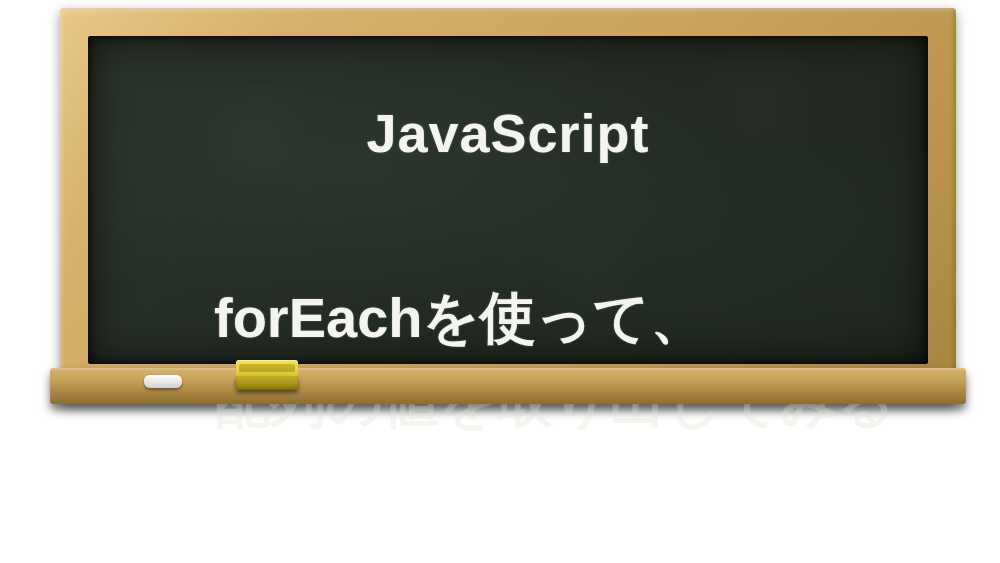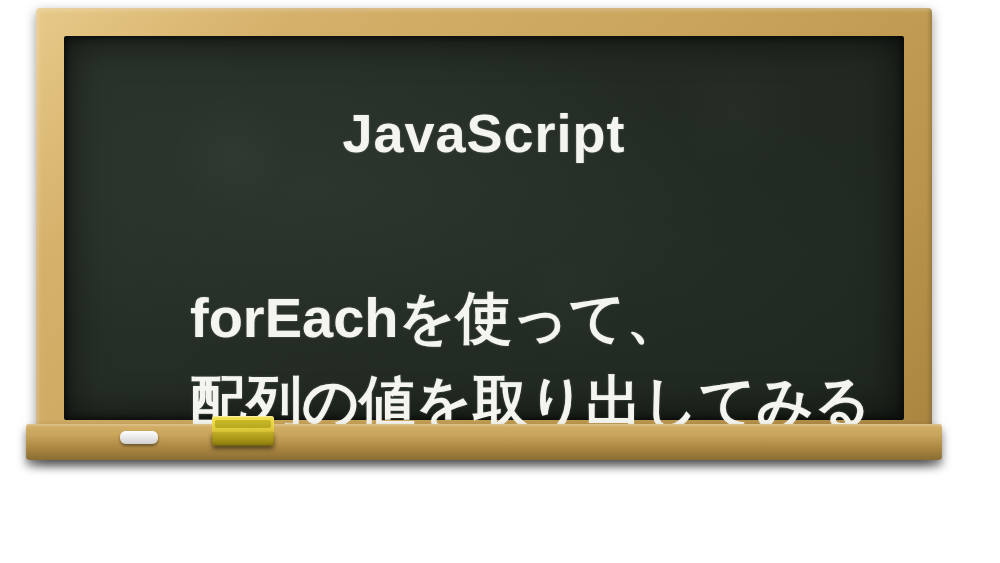--- a/index.html
+++ b/index.html
@@ -13,23 +13,23 @@
       height: 563px;
       background: #ffffff;
       font-family: "Comic Sans MS", "Chalkboard SE", "Marker Felt", cursive, sans-serif;
       overflow: hidden;
       position: relative;
     }
 
     .chalkboard-frame {
       position: absolute;
       top: 8px;
-      left: 36px;
+      left: 60px;
       width: 896px;
-      height: 452px;
+      height: 396px;
       background: linear-gradient(135deg, #e8c988 0%, #d4b06a 20%, #c9a45a 50%, #b89349 80%, #a88440 100%);
       border-radius: 4px;
       box-shadow: 
         0 4px 12px rgba(0,0,0,0.4),
         inset 2px 2px 4px rgba(255,255,255,0.3),
         inset -2px -2px 4px rgba(0,0,0,0.2);
     }
 
     .chalk-tray {
       position: absolute;

